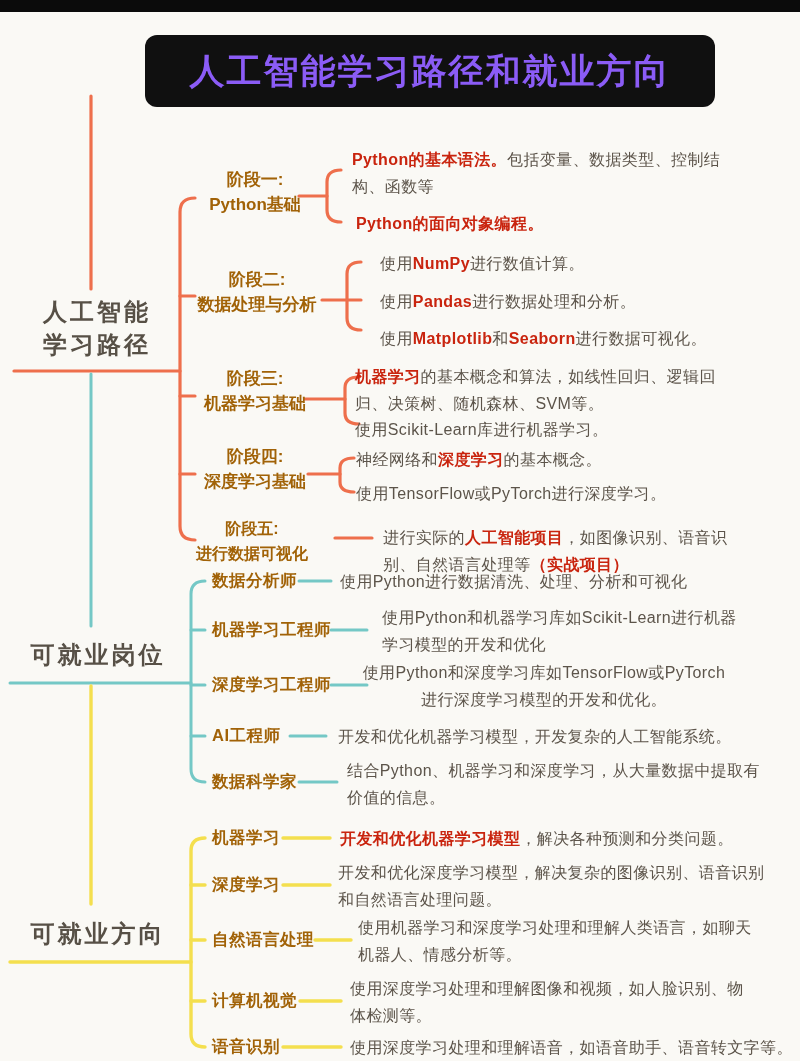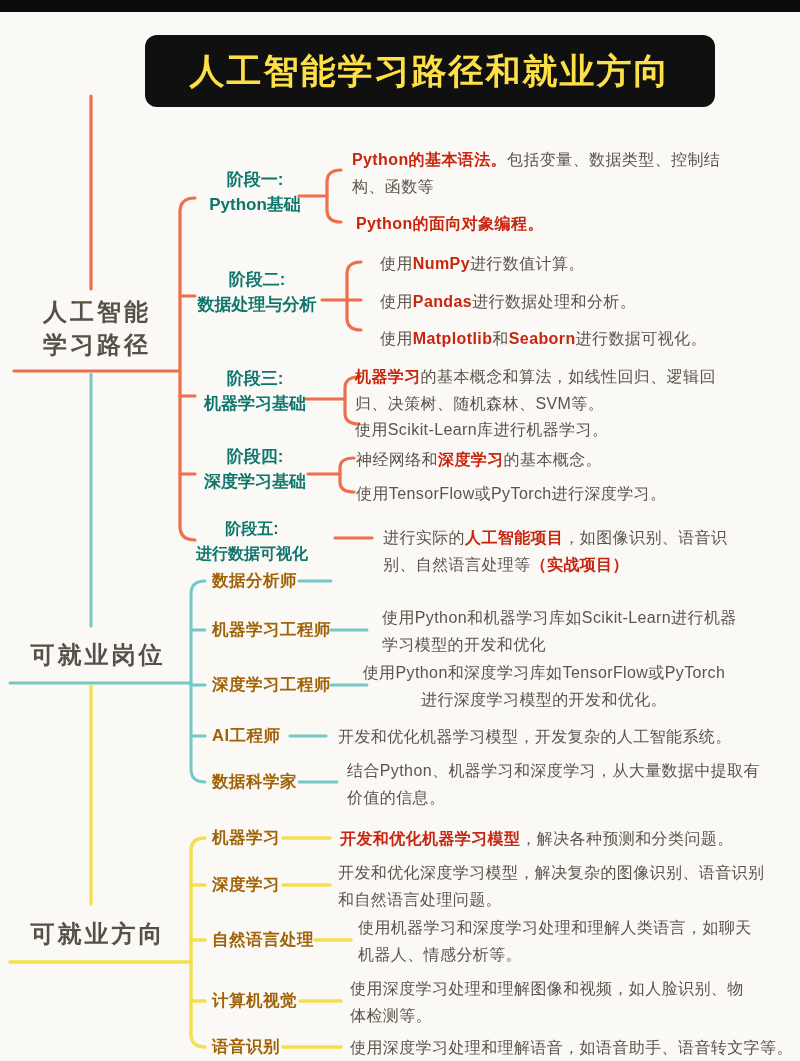--- a/index.html
+++ b/index.html
@@ -10,33 +10,33 @@
     background:#faf9f5;
     overflow:hidden;
     font-family:"Liberation Sans","DejaVu Sans",sans-serif;
     color:#5c544a;
   }
   .topbar{position:absolute;left:0;top:0;width:800px;height:12px;background:#0b0b0b;}
   .title-box{
     position:absolute;left:145px;top:35px;width:570px;height:72px;
     background:#101010;border-radius:12px;
     display:flex;align-items:center;justify-content:center;
-    color:#fde047;font-size:35px;font-weight:bold;letter-spacing:2px;
+    color:#8b5cf6;font-size:35px;font-weight:bold;letter-spacing:2px;
   }
   svg.connectors{position:absolute;left:0;top:0;}
   svg.connectors path{fill:none;stroke-linecap:round;stroke-linejoin:round;}
   .branch-orange path{stroke:#ee6f4c;stroke-width:3.2;}
   .branch-teal path{stroke:#74c8c6;stroke-width:3;}
   .branch-yellow path{stroke:#f4df4e;stroke-width:3.4;}
   .section-label{
     position:absolute;font-size:24px;font-weight:600;color:#575046;
     letter-spacing:3px;line-height:33px;white-space:pre-line;text-align:center;
   }
   .stage-label{
-    position:absolute;text-align:center;color:#0f766e;font-weight:bold;
+    position:absolute;text-align:center;color:#a16207;font-weight:bold;
     font-size:17px;line-height:25px;
   }
   .stage-label.small{font-size:16px;}
   .node-label{
     position:absolute;color:#a16207;font-weight:bold;font-size:16.5px;
     letter-spacing:0.5px;white-space:nowrap;
   }
   .desc{
     position:absolute;font-size:16px;line-height:27px;letter-spacing:0.4px;
     color:#5c544a;
@@ -135,20 +135,21 @@
 
   <div class="desc" style="left:355px;top:363px;width:388px;"><span class="hl">机器学习</span><span>的基本概念和算法，如线性回归、逻辑回归、决策树、随机森林、SVM等。</span></div>
   <div class="desc" style="left:355px;top:416px;width:388px;"><span>使用Scikit-Learn库进行机器学习。</span></div>
 
   <div class="desc" style="left:356px;top:446px;width:400px;"><span>神经网络和</span><span class="hl">深度学习</span><span>的基本概念。</span></div>
   <div class="desc" style="left:356px;top:480px;width:400px;"><span>使用TensorFlow或PyTorch进行深度学习。</span></div>
 
   <div class="desc" style="left:383px;top:524px;width:360px;"><span>进行实际的</span><span class="hl">人工智能项目</span><span>，如图像识别、语音识别、自然语言处理等</span><span class="hl">（实战项目）</span></div>
 
   <div class="node-label" style="left:212px;top:570px;">数据分析师</div>
+  <div class="desc" style="left:340px;top:568px;width:412px;"><span>使用Python进行数据清洗、处理、分析和可视化</span></div>
 
   <div class="node-label" style="left:212px;top:619px;">机器学习工程师</div>
   <div class="desc" style="left:382px;top:604px;width:368px;"><span>使用Python和机器学习库如Scikit-Learn进行机器学习模型的开发和优化</span></div>
 
   <div class="node-label" style="left:212px;top:674px;">深度学习工程师</div>
   <div class="desc" style="left:360px;top:659px;width:368px;text-align:center;"><span>使用Python和深度学习库如TensorFlow或PyTorch进行深度学习模型的开发和优化。</span></div>
 
   <div class="node-label" style="left:212px;top:725px;">AI工程师</div>
   <div class="desc" style="left:338px;top:723px;width:420px;"><span>开发和优化机器学习模型，开发复杂的人工智能系统。</span></div>
 

